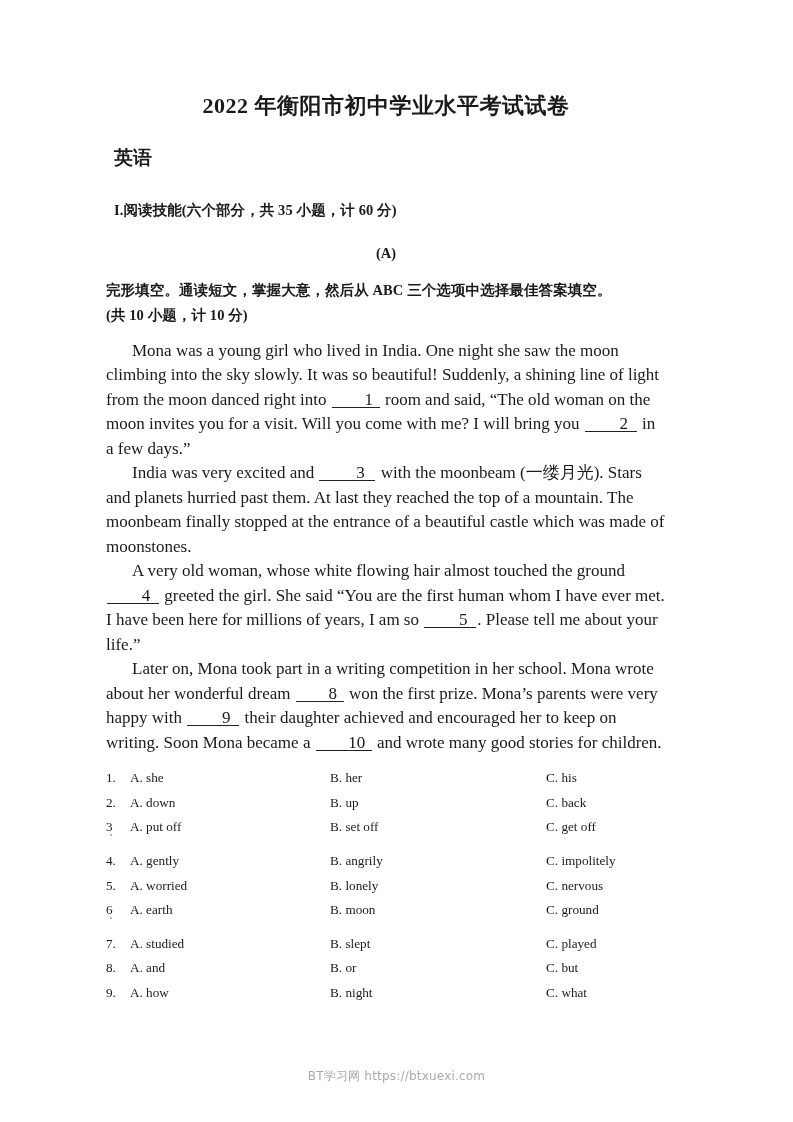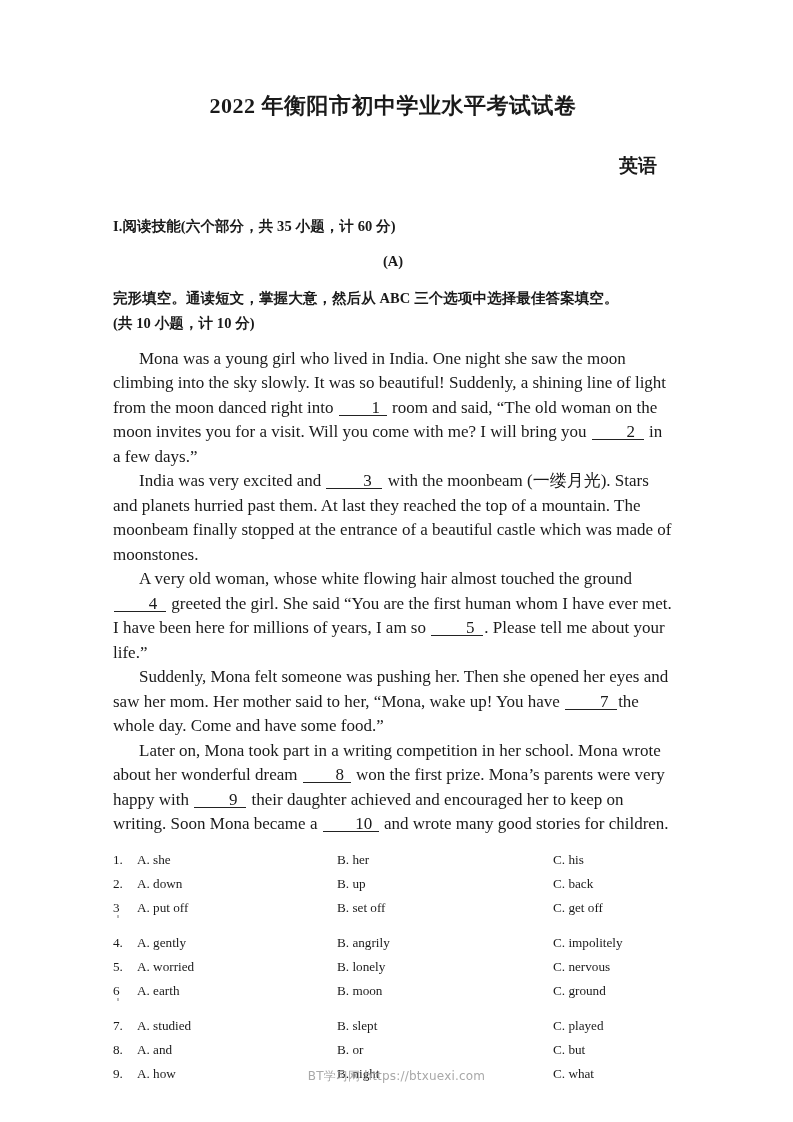--- a/index.html
+++ b/index.html
@@ -19,48 +19,48 @@
   .page {
     position: absolute;
     left: 0; top: 0;
     width: 793px;
     height: 1122px;
     background: #fff;
   }
 
   .content {
     position: absolute;
-    left: 113px;
+    left: 106px;
     top: 0;
     width: 560px;
   }
 
   
   .doc-title {
     text-align: center;
     font-size: 22px;
     font-weight: bold;
     letter-spacing: 0.5px;
     margin: 0;
     padding-top: 95px;
     line-height: 1.0;
   }
   .doc-subtitle {
-    text-align: right;
+    text-align: left;
     font-size: 19px;
     font-weight: bold;
-    margin: 16px;
+    margin: 8px;
     padding-top: 23px;
     line-height: 1.0;
   }
 
   .section-head {
     font-size: 14.5px;
     font-weight: bold;
-    margin: 0;
+    margin: 8px;
     padding-top: 28px;
     line-height: 1.0;
     letter-spacing: 0.1px;
   }
 
   .part-label {
     text-align: center;
     font-size: 14.5px;
     font-weight: bold;
     margin: 0;
@@ -170,21 +170,20 @@
 
     <div class="directions">
       <span>完形填空。通读短文，掌握大意，然后从 ABC 三个选项中选择最佳答案填空。</span><br>
       <span>(共 10 小题，计 10 分)</span>
     </div>
 
     <div class="passage" id="passage-root">
         <p><span>Mona was a young girl who lived in India. One night she saw the moon climbing into the sky slowly. It was so beautiful! Suddenly, a shining line of light from the moon danced right into </span><span class="blank b-w48">1</span><span> room and said, “The old woman on the moon invites you for a visit. Will you come with me? I will bring you </span><span class="blank b-w52">2</span><span> in a few days.”</span></p>
         <p><span>India was very excited and </span><span class="blank b-w56">3</span><span> with the moonbeam (一缕月光). Stars and planets hurried past them. At last they reached the top of a mountain. The moonbeam finally stopped at the entrance of a beautiful castle which was made of moonstones.</span></p>
         <p><span>A very old woman, whose white flowing hair almost touched the ground </span><span class="blank b-w52">4</span><span> greeted the girl. She said “You are the first human whom I have ever met. I have been here for millions of years, I am so </span><span class="blank b-w52">5</span><span>. Please tell me about your life.”</span></p>
-        <p><span>Suddenly, Mona felt someone was pushing her. Then she opened her eyes and saw her mom. Her mother said to her, “Mona, wake up! You have </span><span class="blank b-w52">7</span><span>the whole day. Come and have some food.”</span></p>
         <p><span>Later on, Mona took part in a writing competition in her school. Mona wrote about her wonderful dream </span><span class="blank b-w48">8</span><span> won the first prize. Mona’s parents were very happy with </span><span class="blank b-w52">9</span><span> their daughter achieved and encouraged her to keep on writing. Soon Mona became a </span><span class="blank b-w56">10</span><span> and wrote many good stories for children.</span></p>
       </div>
 
     <div class="options" id="options-root">
         <div class="opt-row">
           <span class="opt-num">1.</span>
           <span class="opt-a">A. she</span>
           <span class="opt-b">B. her</span>
           <span class="opt-c">C. his</span>
         </div>

